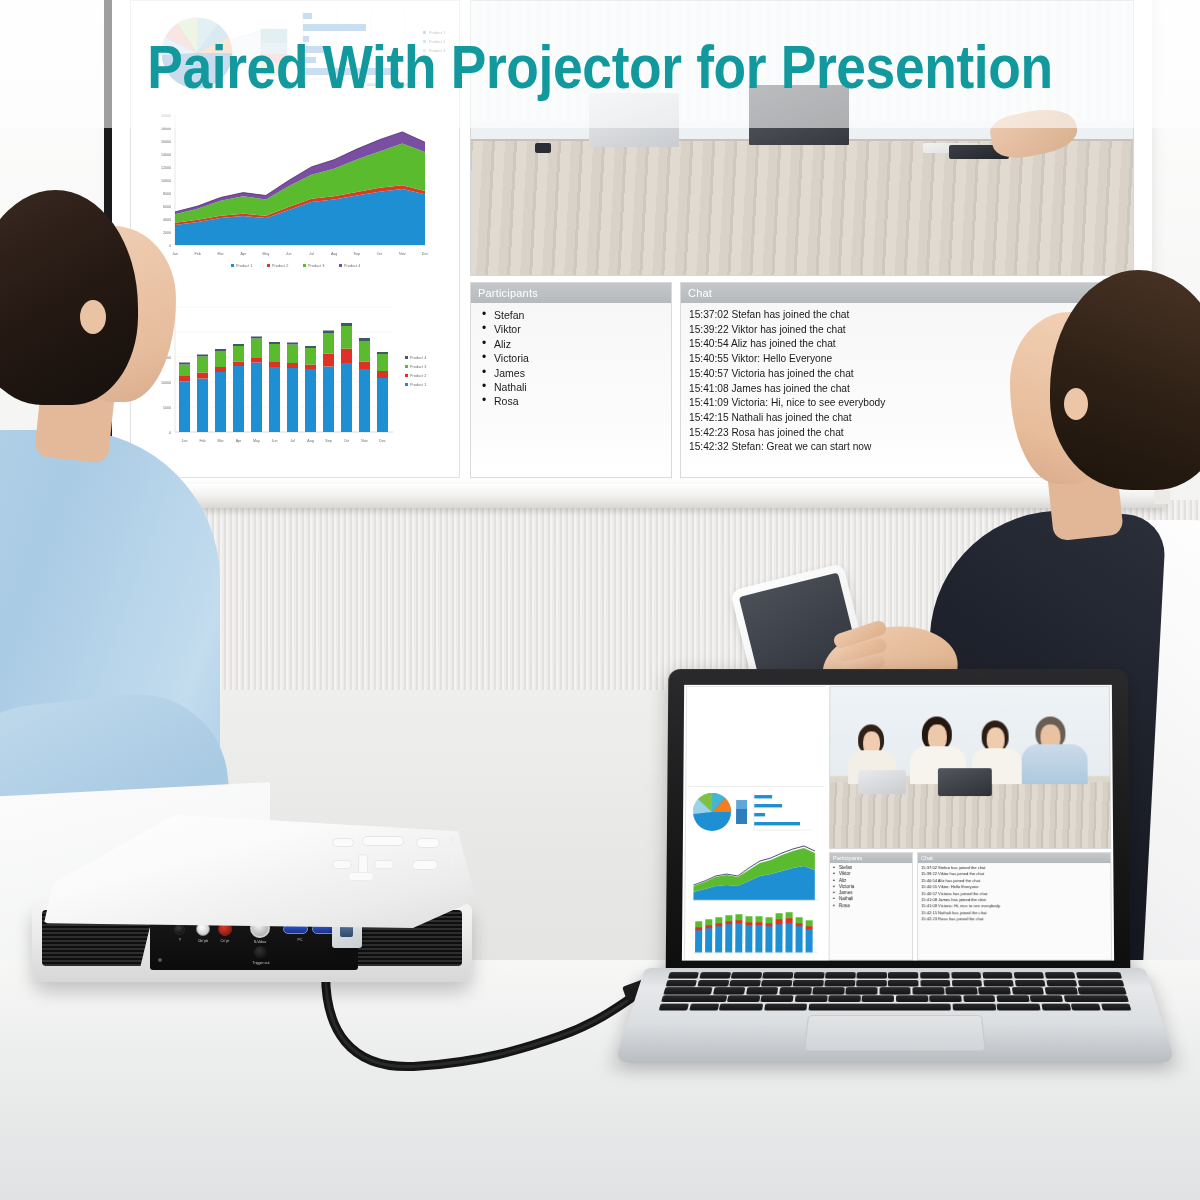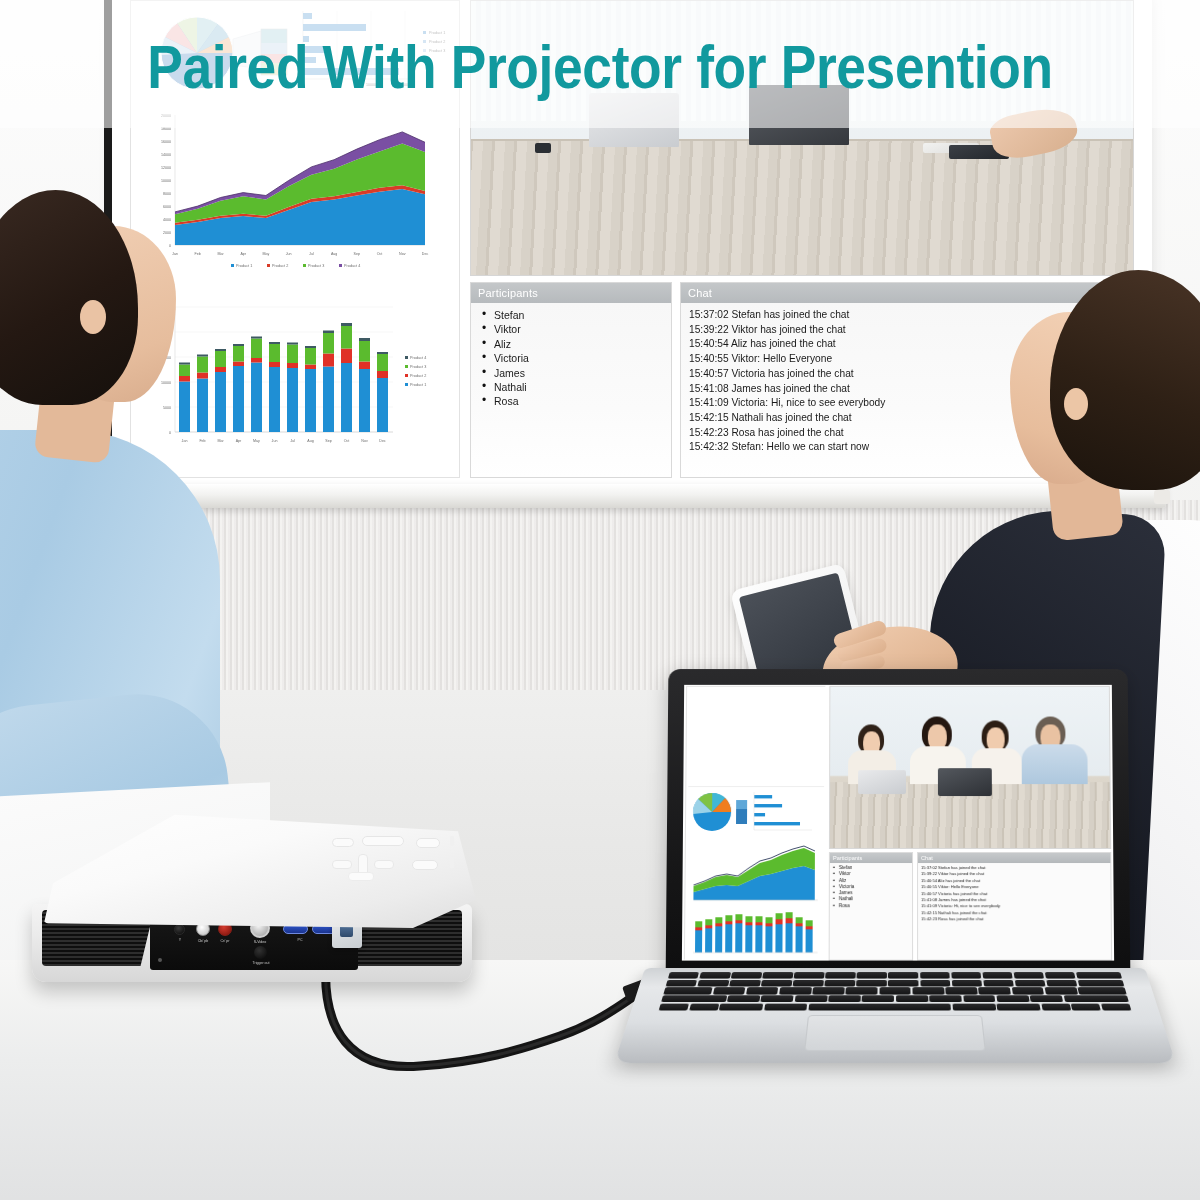--- a/index.html
+++ b/index.html
@@ -549,21 +549,21 @@
           <div class="panel-body">
             <div class="chatline">15:37:02 Stefan has joined the chat</div>
             <div class="chatline">15:39:22 Viktor has joined the chat</div>
             <div class="chatline">15:40:54 Aliz has joined the chat</div>
             <div class="chatline">15:40:55 Viktor: Hello Everyone</div>
             <div class="chatline">15:40:57 Victoria has joined the chat</div>
             <div class="chatline">15:41:08 James has joined the chat</div>
             <div class="chatline">15:41:09 Victoria: Hi, nice to see everybody</div>
             <div class="chatline">15:42:15 Nathali has joined the chat</div>
             <div class="chatline">15:42:23 Rosa has joined the chat</div>
-            <div class="chatline">15:42:32 Stefan: Hello we can start now</div>
+            <div class="chatline">15:42:32 Stefan: Great we can start now</div>
           </div>
         </div>
 
       </div>
     </div>
     <div class="screen-roller"></div>
     <div class="roller-cap" style="left:-18px;"></div>
     <div class="roller-cap" style="right:-18px;"></div>
   </div>
 

